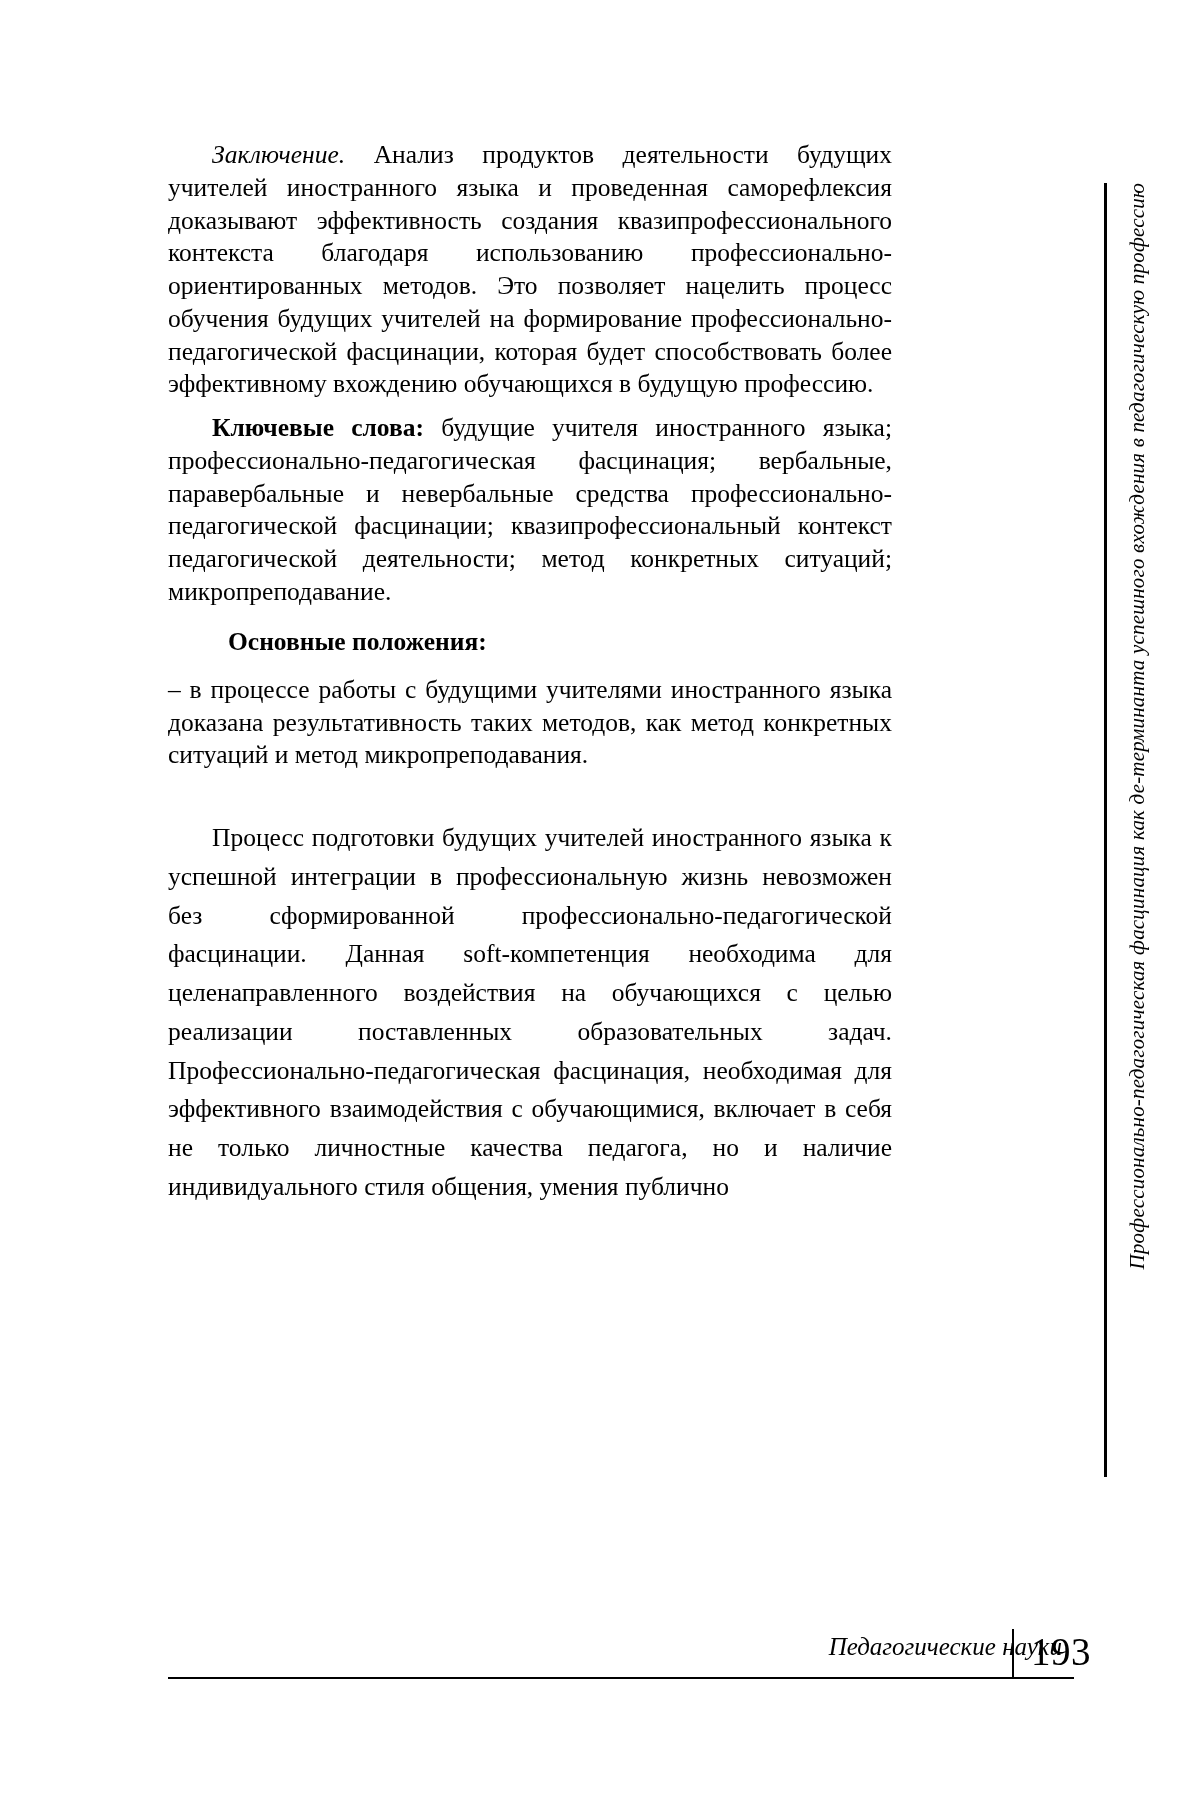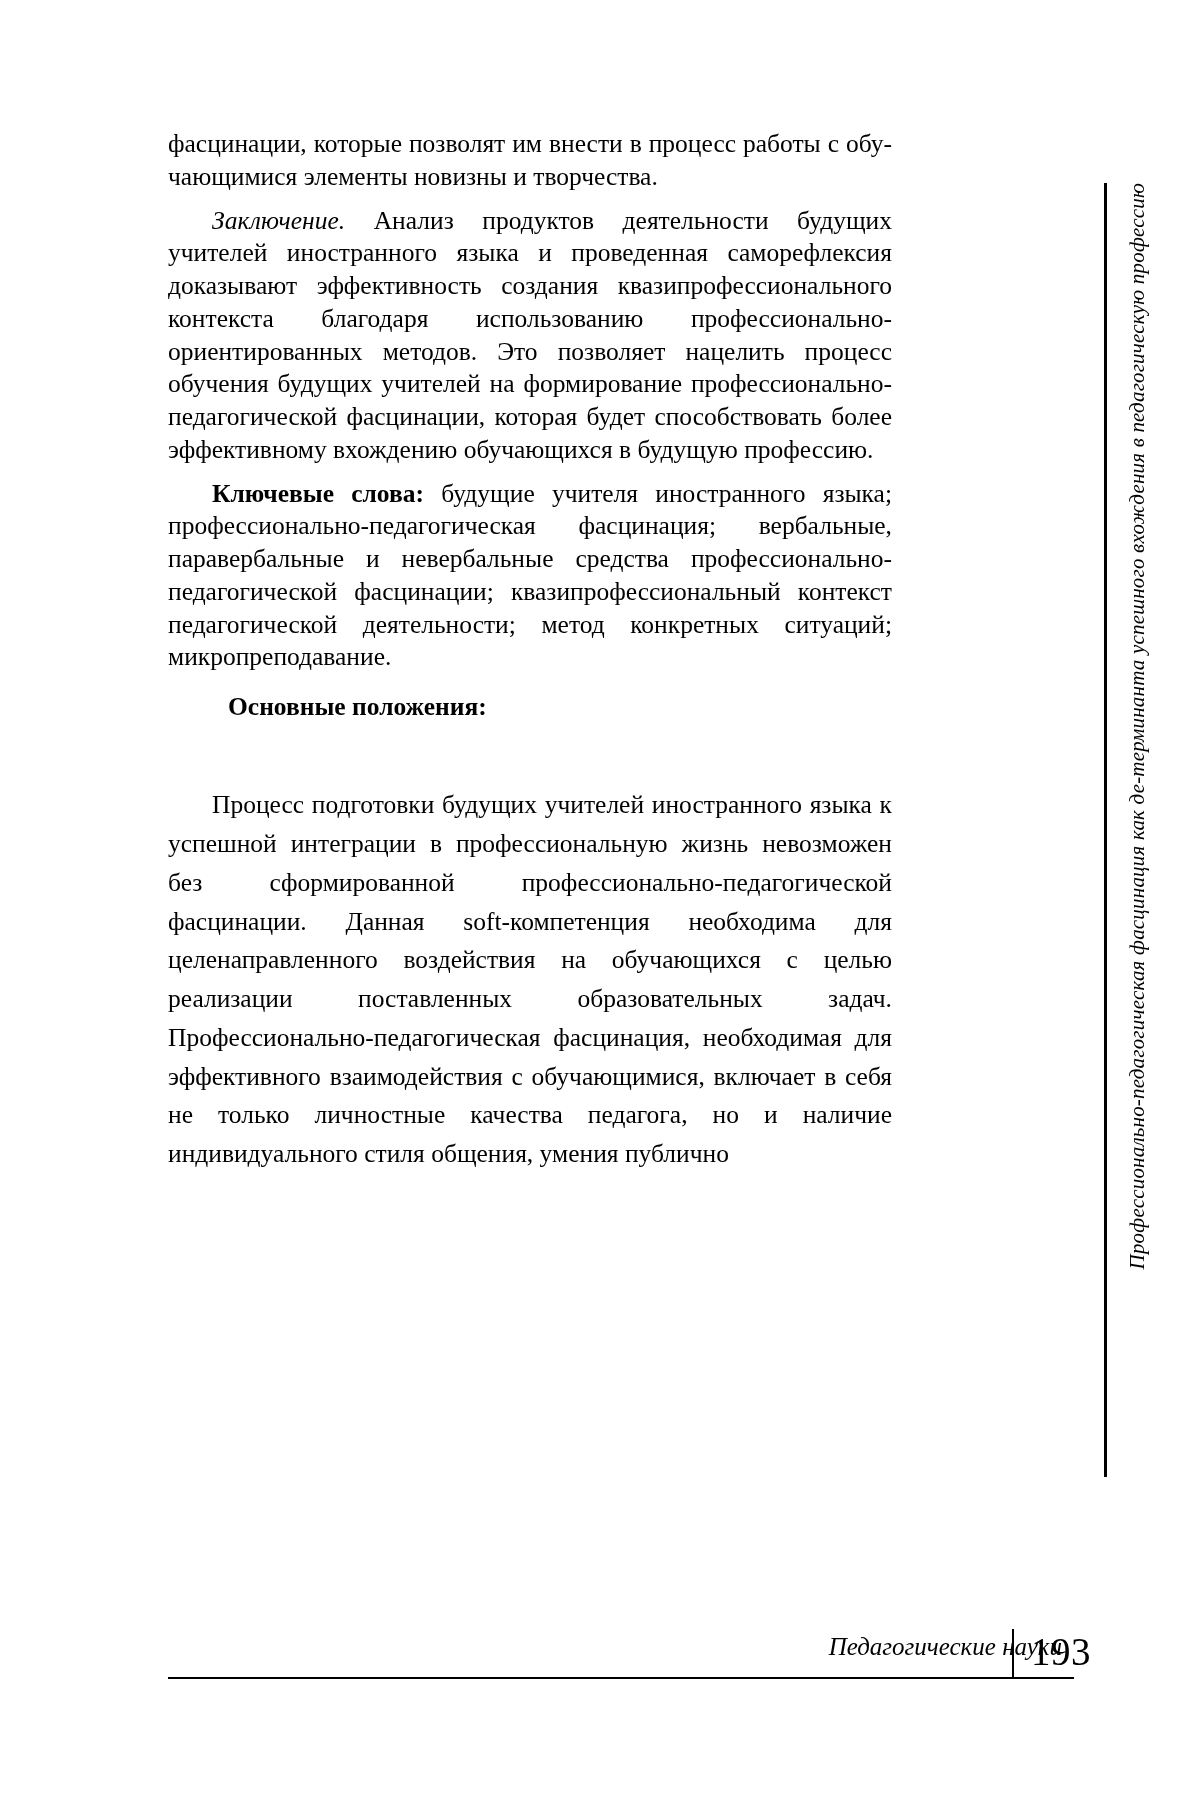--- a/index.html
+++ b/index.html
@@ -139,30 +139,30 @@
     letter-spacing: 0.5px;
   }
 </style>
 </head>
 <body>
 
 <div class="page">
 
   <div class="column">
 
-    <p class="para hang">фасцинации, которые позволят им внести в процесс работы с обу-чающимися элементы новизны и творчества.</p>
 
     <p class="para indent"><span class="ital">Заключение.</span><span> Анализ продуктов деятельности будущих учителей иностранного языка и проведенная саморефлексия доказывают эффективность создания квазипрофессионального контекста благодаря использованию профессионально-ориентированных методов. Это позволяет нацелить процесс обучения будущих учителей на формирование профессионально-педагогической фасцинации, которая будет способствовать более эффективному вхождению обучающихся в будущую профессию.</span></p>
 
     <p class="para indent"><span class="bold">Ключевые слова:</span><span> будущие учителя иностранного языка; профессионально-педагогическая фасцинация; вербальные, паравербальные и невербальные средства профессионально-педагогической фасцинации; квазипрофессиональный контекст педагогической деятельности; метод конкретных ситуаций; микропреподавание.</span></p>
 
     <p class="heading">Основные положения:</p>
 
 
 
+    <p class="para hang">– в процессе работы с будущими учителями иностранного языка доказана результативность таких методов, как метод конкретных ситуаций и метод микропреподавания.</p>
 
     <div class="spacer-md"></div>
 
 
     <div class="spacer-sm"></div>
 
     <p class="para indent loose">Процесс подготовки будущих учителей иностранного языка к успешной интеграции в профессиональную жизнь невозможен без сформированной профессионально-педагогической фасцинации. Данная soft-компетенция необходима для целенаправленного воздействия на обучающихся с целью реализации поставленных образовательных задач. Профессионально-педагогическая фасцинация, необходимая для эффективного взаимодействия с обучающимися, включает в себя не только личностные качества педагога, но и наличие индивидуального стиля общения, умения публично</p>
 
   </div>
 

